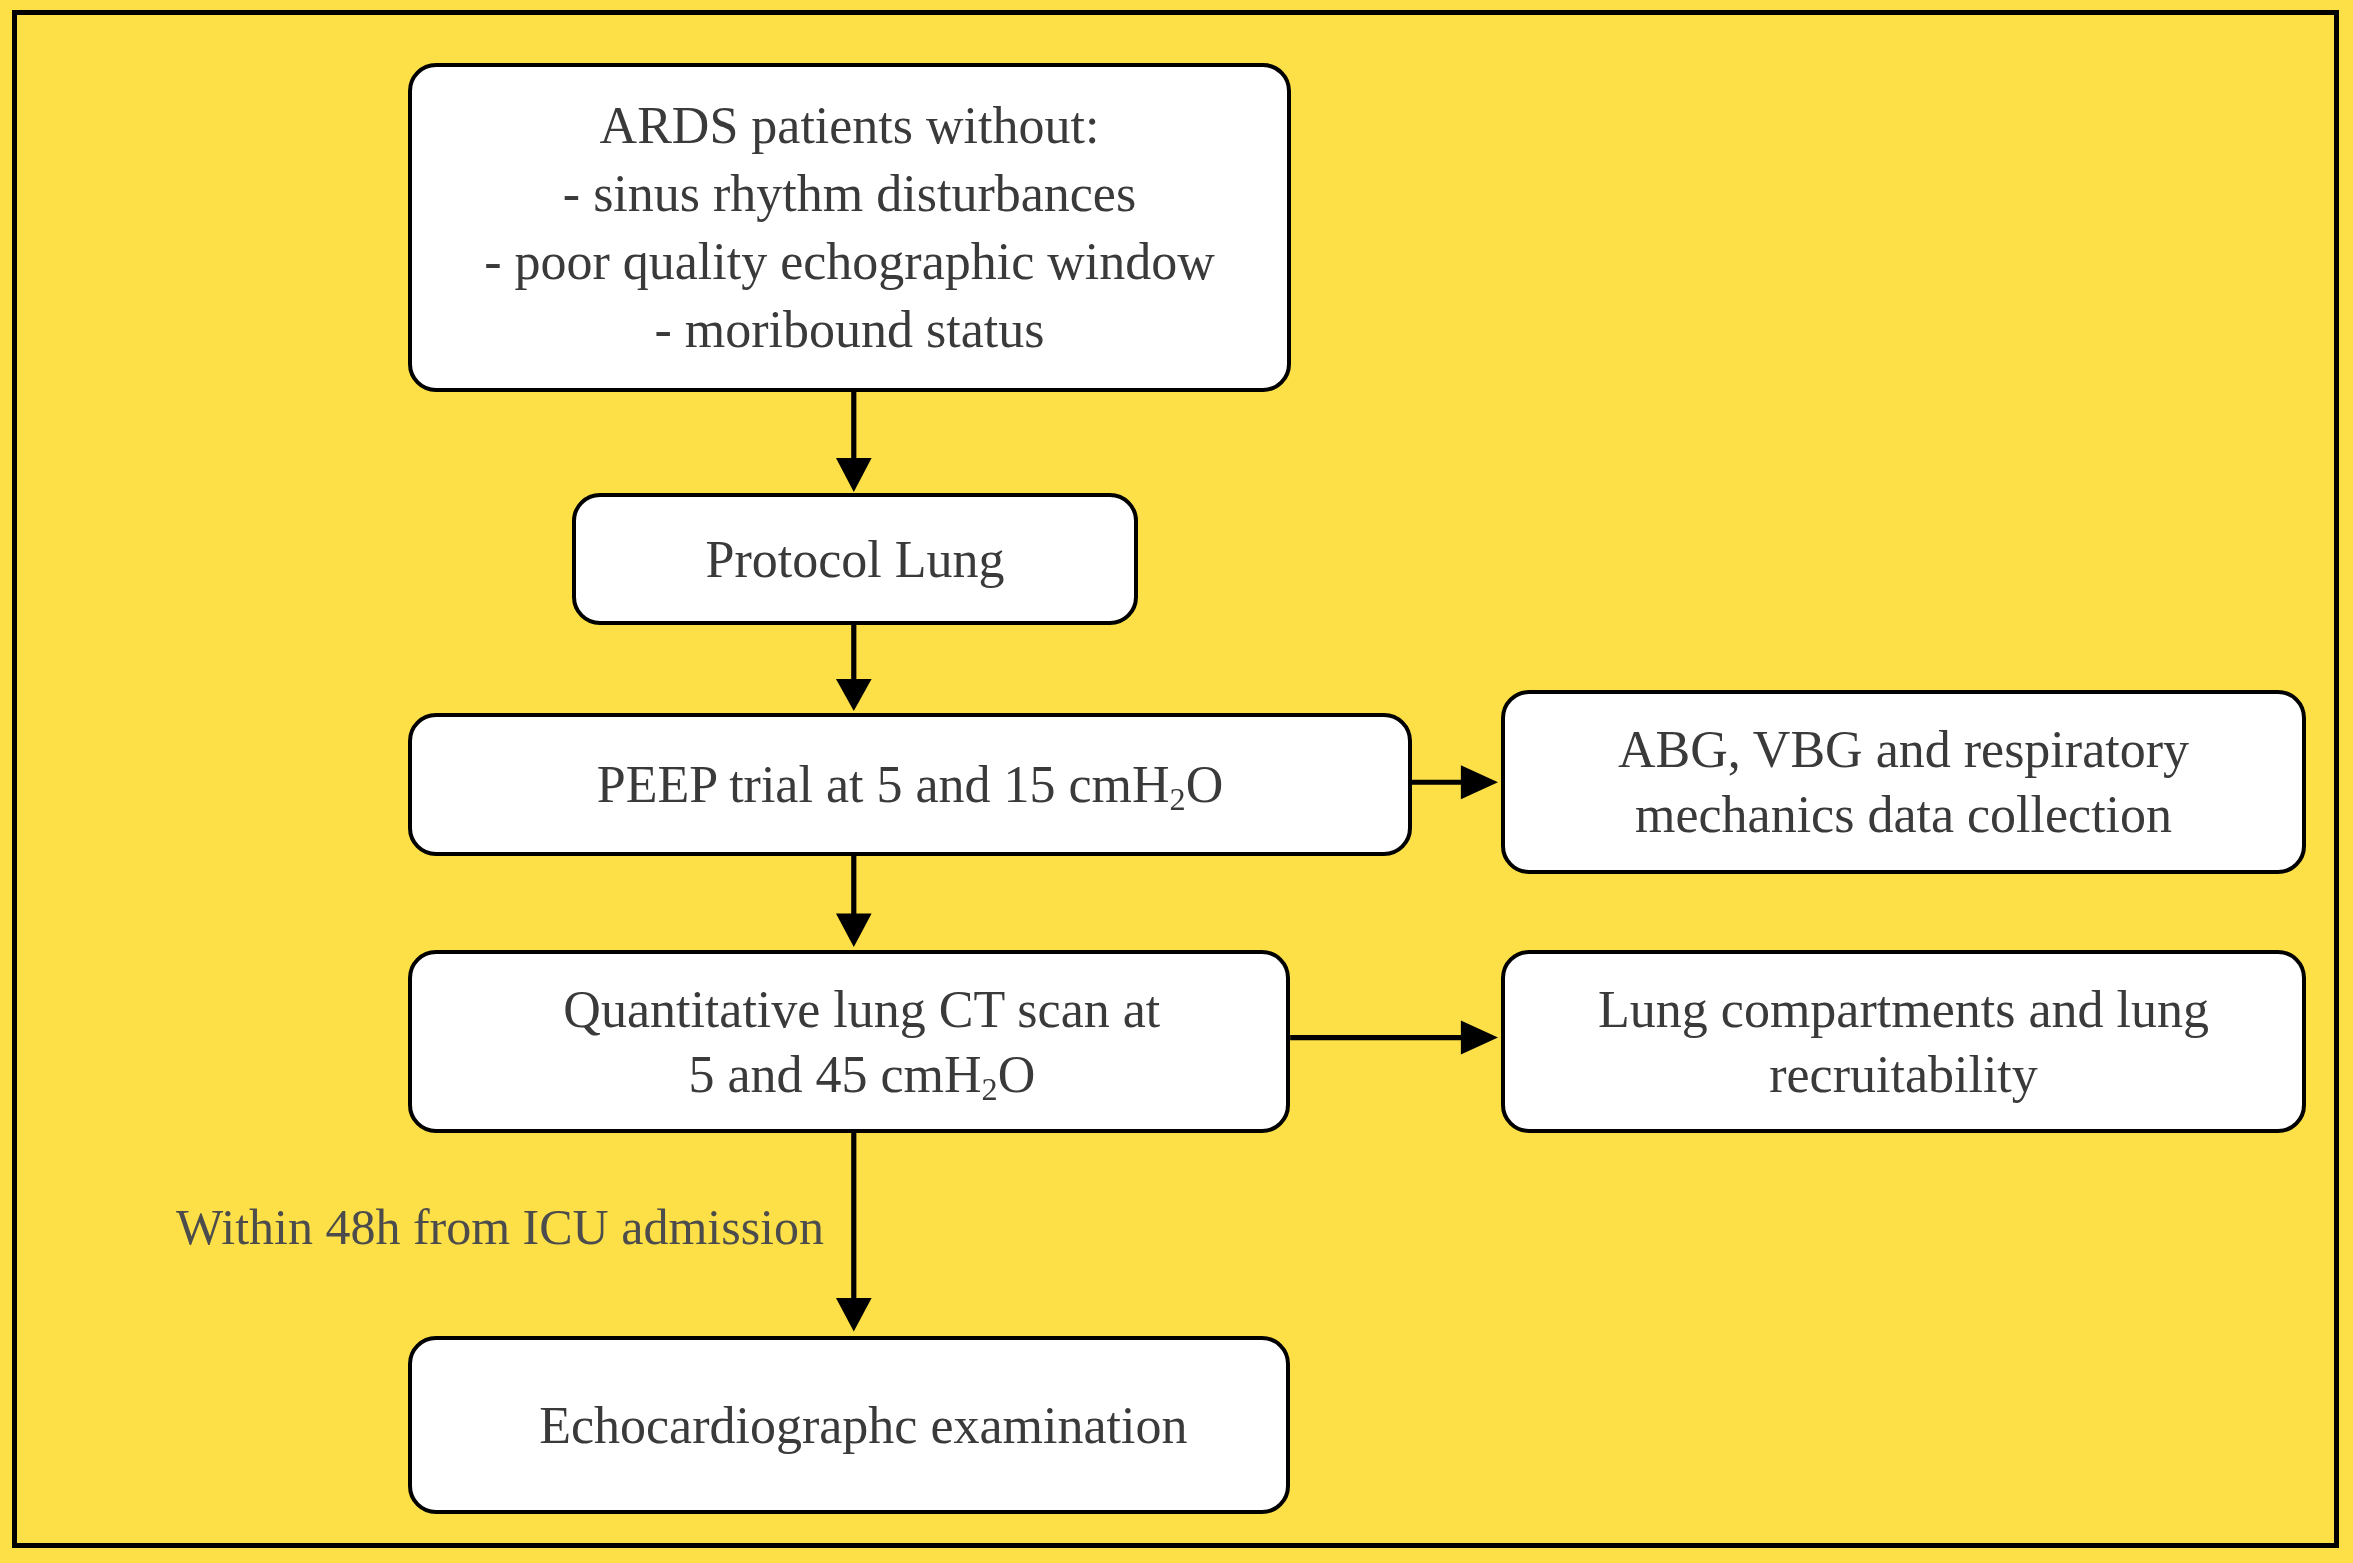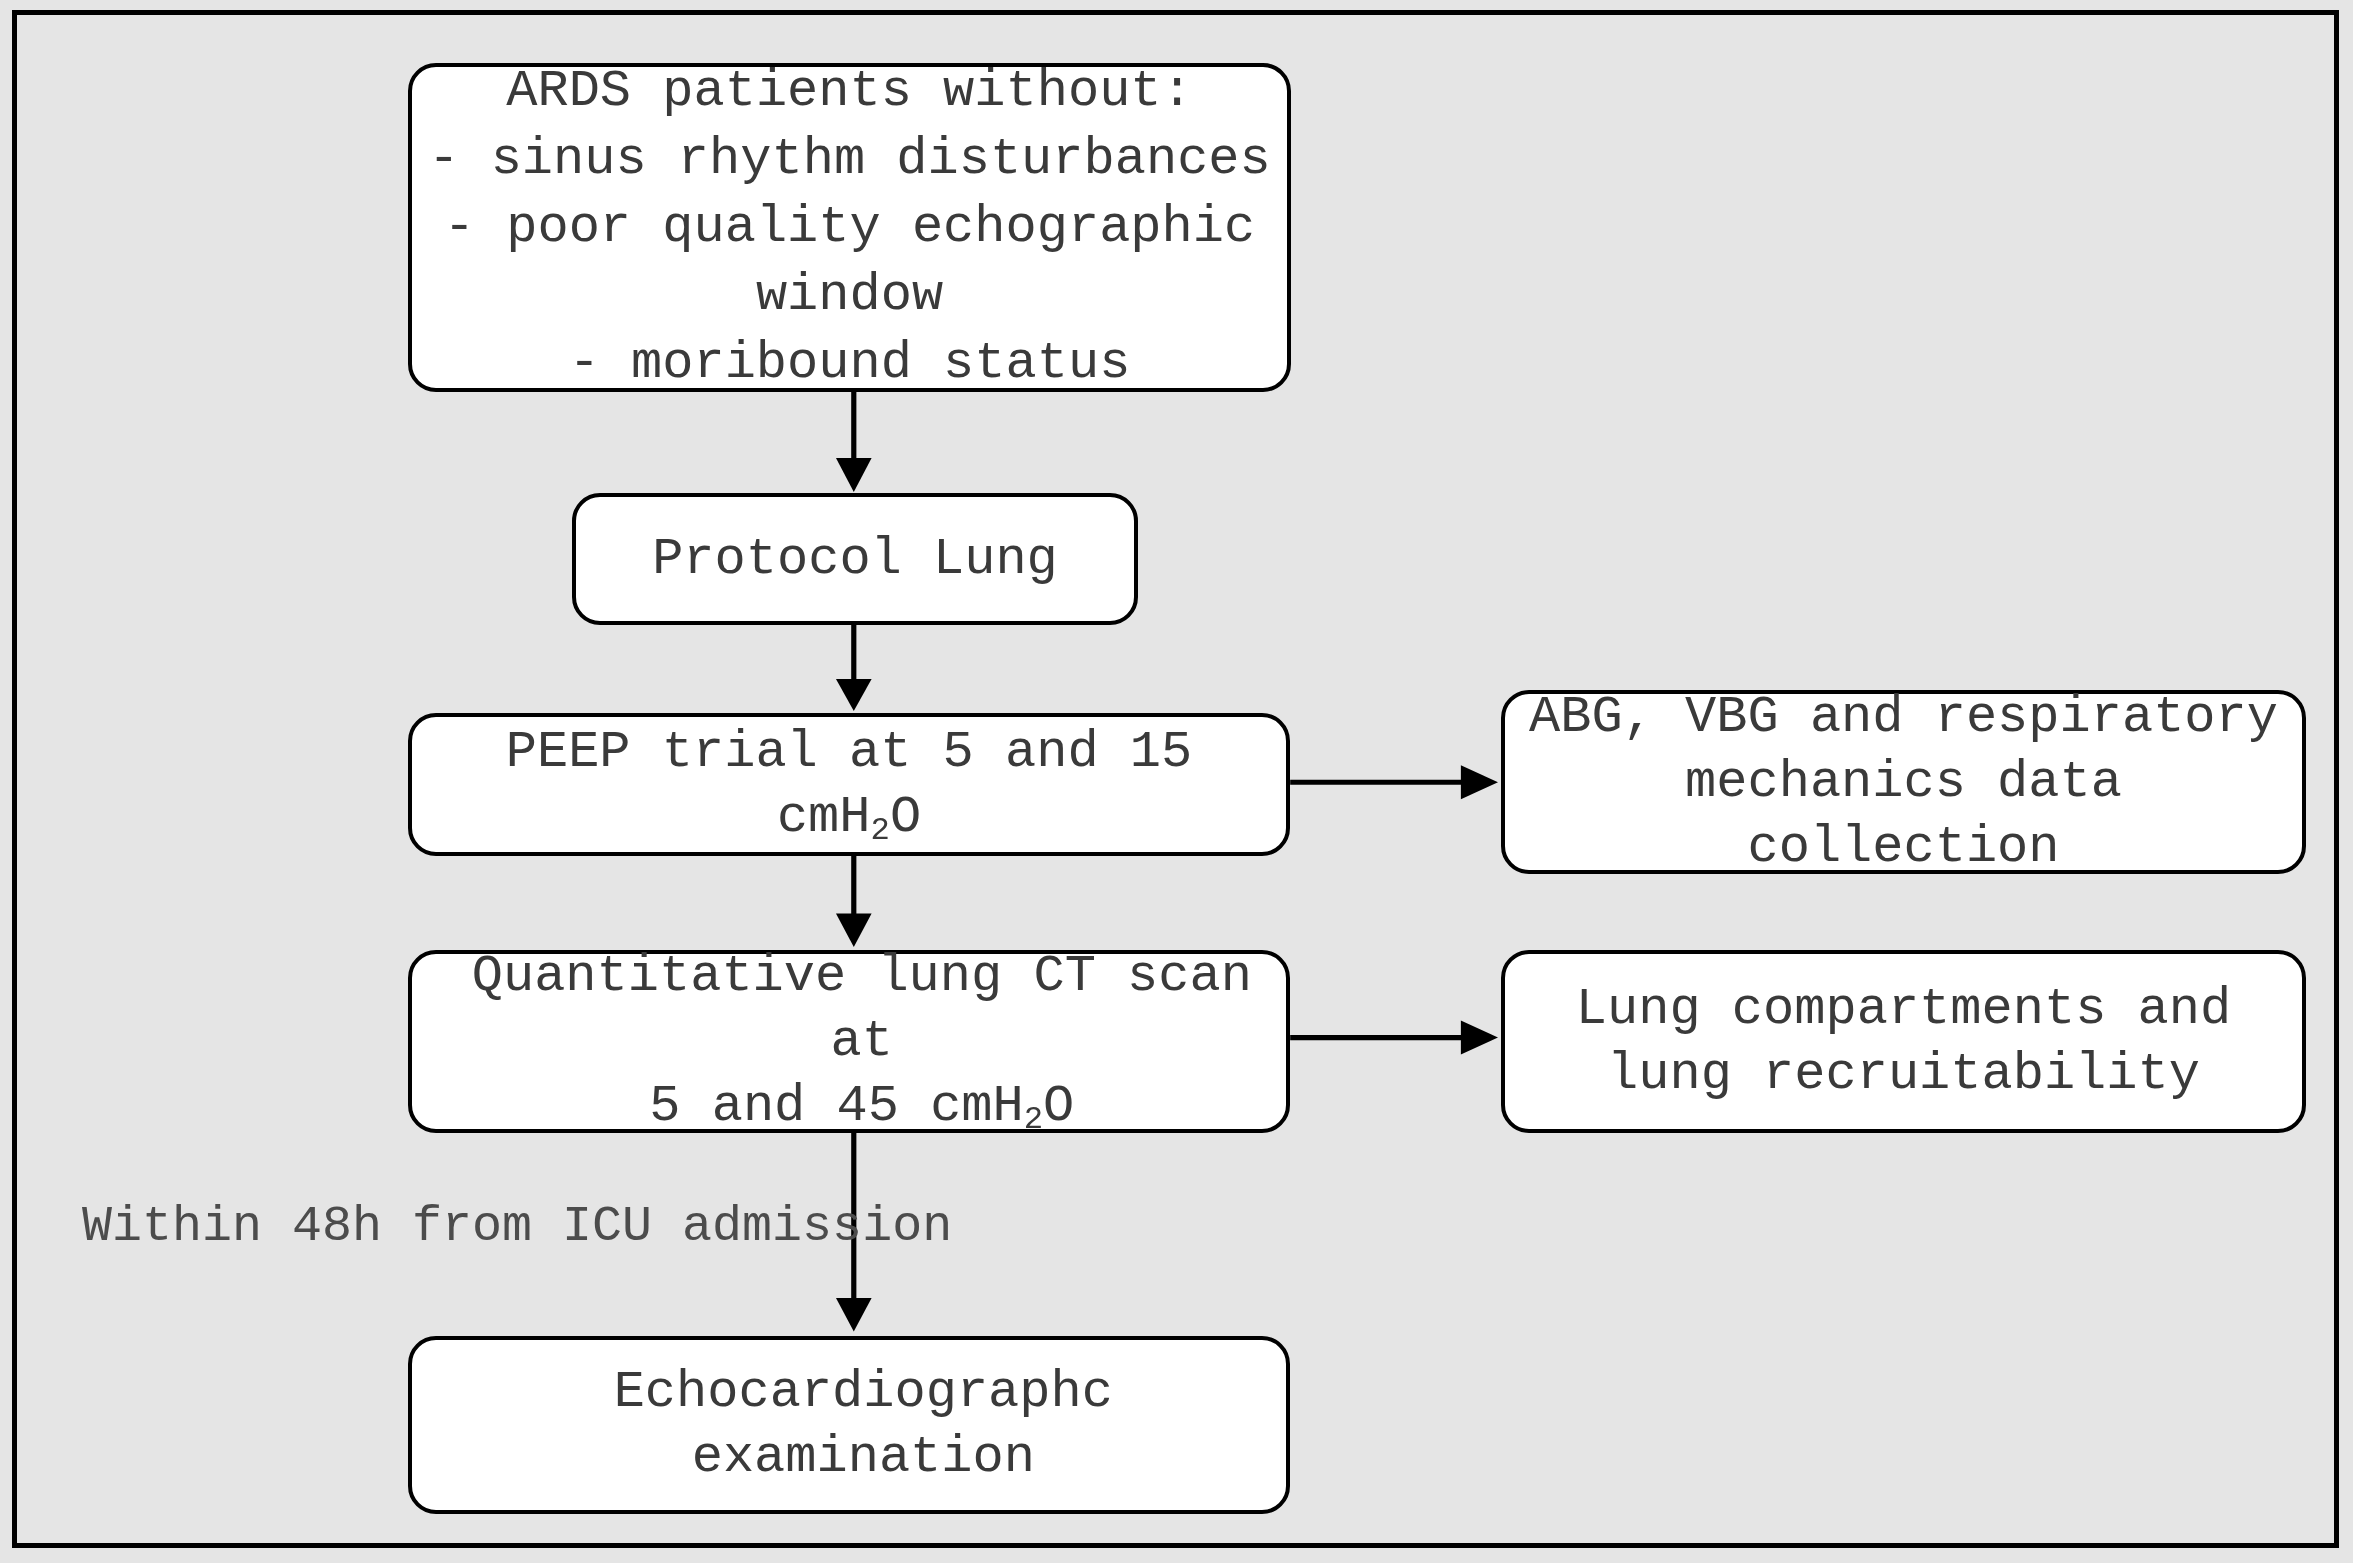--- a/index.html
+++ b/index.html
@@ -4,22 +4,22 @@
 <style>
   html, body {
     margin: 0;
     padding: 0;
     background: #ffffff;
   }
   #canvas {
     position: relative;
     width: 2354px;
     height: 1563px;
-    background: #e5e5e5;
-    font-family: Liberation Mono, monospace;
+    background: #fde047;
+    font-family: Liberation Serif, serif;
     overflow: hidden;
   }
   #outer-frame {
     position: absolute;
     left: 12px;
     top: 10.4px;
     width: 2327px;
     height: 1538px;
     border: 5.2px solid #000000;
     box-sizing: border-box;
@@ -35,21 +35,21 @@
     align-items: center;
     justify-content: center;
     text-align: center;
     color: #3a3a3a;
     font-size: 52px;
     line-height: 1.25;
     padding: 6px 10.4px;
   }
   #node-ards          { left: 408px;  top: 63px;   width: 883px; height: 329px; line-height: 68px; }
   #node-protocol      { left: 572px;  top: 493px;  width: 566px;  height: 132px; }
-  #node-peep          { left: 408px;  top: 713px;  width: 882px; height: 143px; }
+  #node-peep          { left: 408px;  top: 713px;  width: 1004px; height: 143px; }
   #node-abg           { left: 1501px; top: 690px;  width: 805px; height: 184px; }
   #node-ct            { left: 408px;  top: 950px; width: 882px; height: 183px; padding-left: 36px; }
   #node-lung          { left: 1501px; top: 950px; width: 805px; height: 183px; }
   #node-echo          { left: 408px;  top: 1336px; width: 882px; height: 178px; padding-left: 39px; }
   .node sub {
     font-size: 0.62em;
     line-height: 0;
     vertical-align: -0.25em;
   }
   #label-within-48h {

